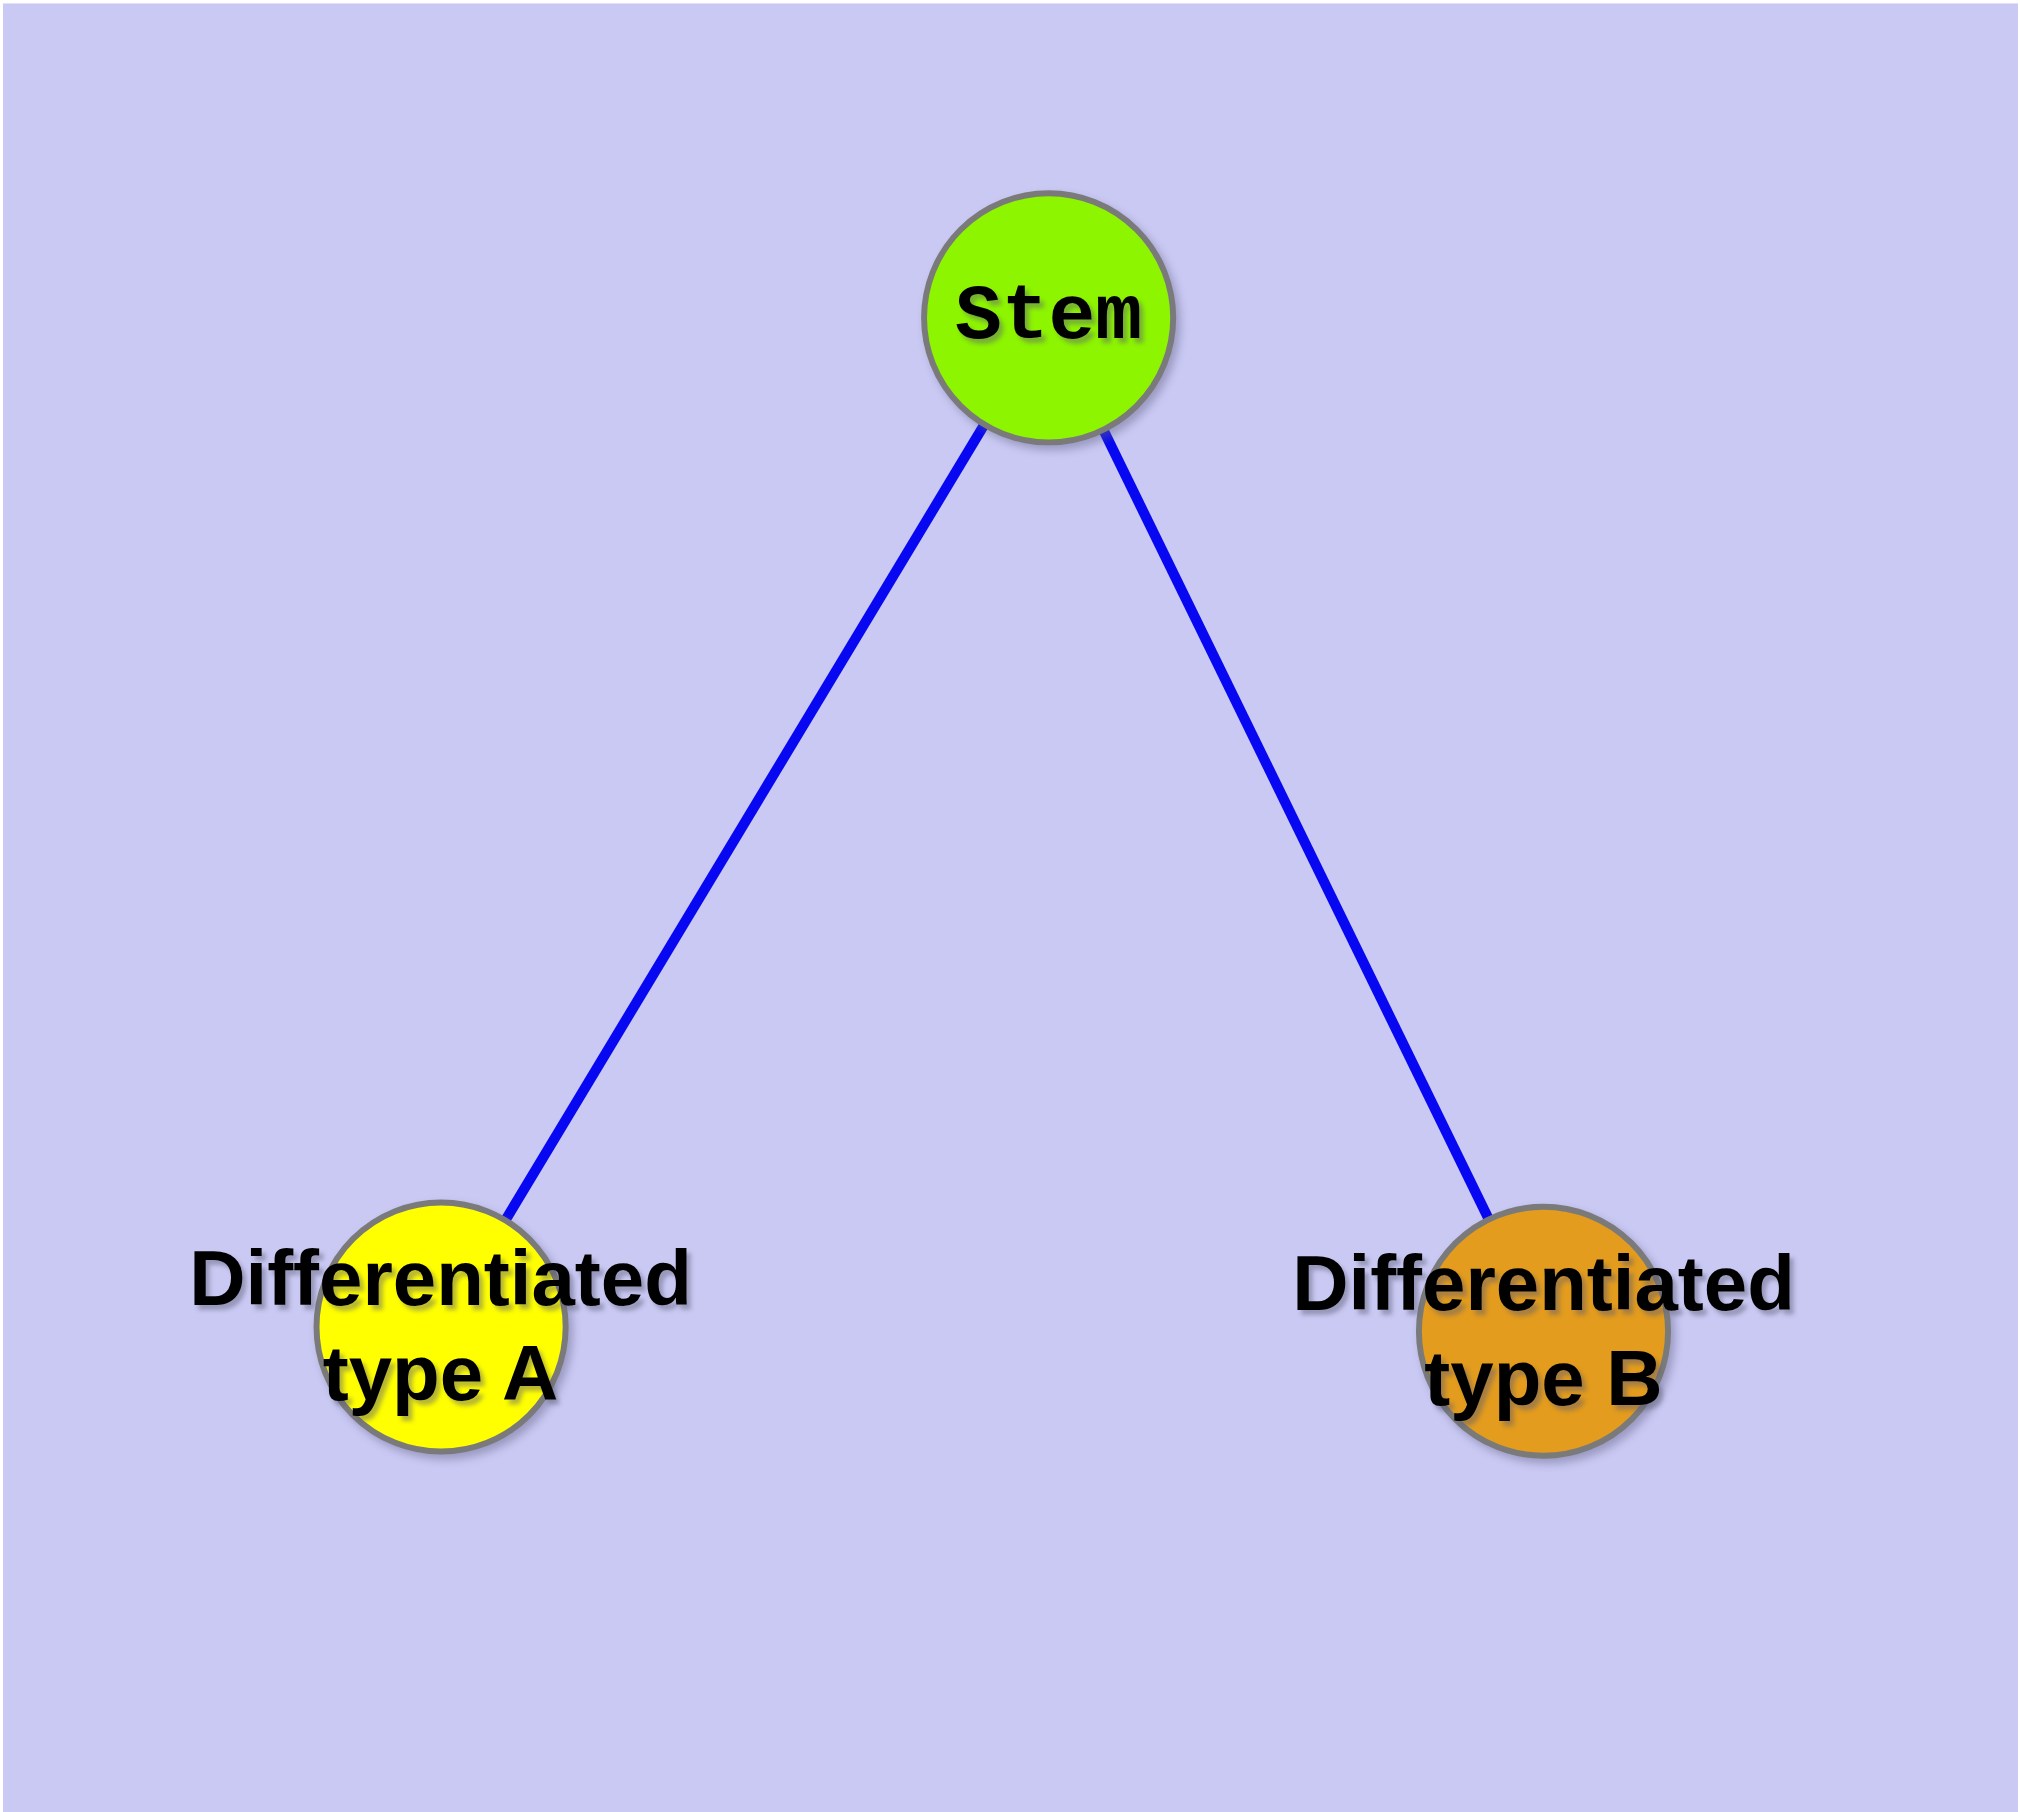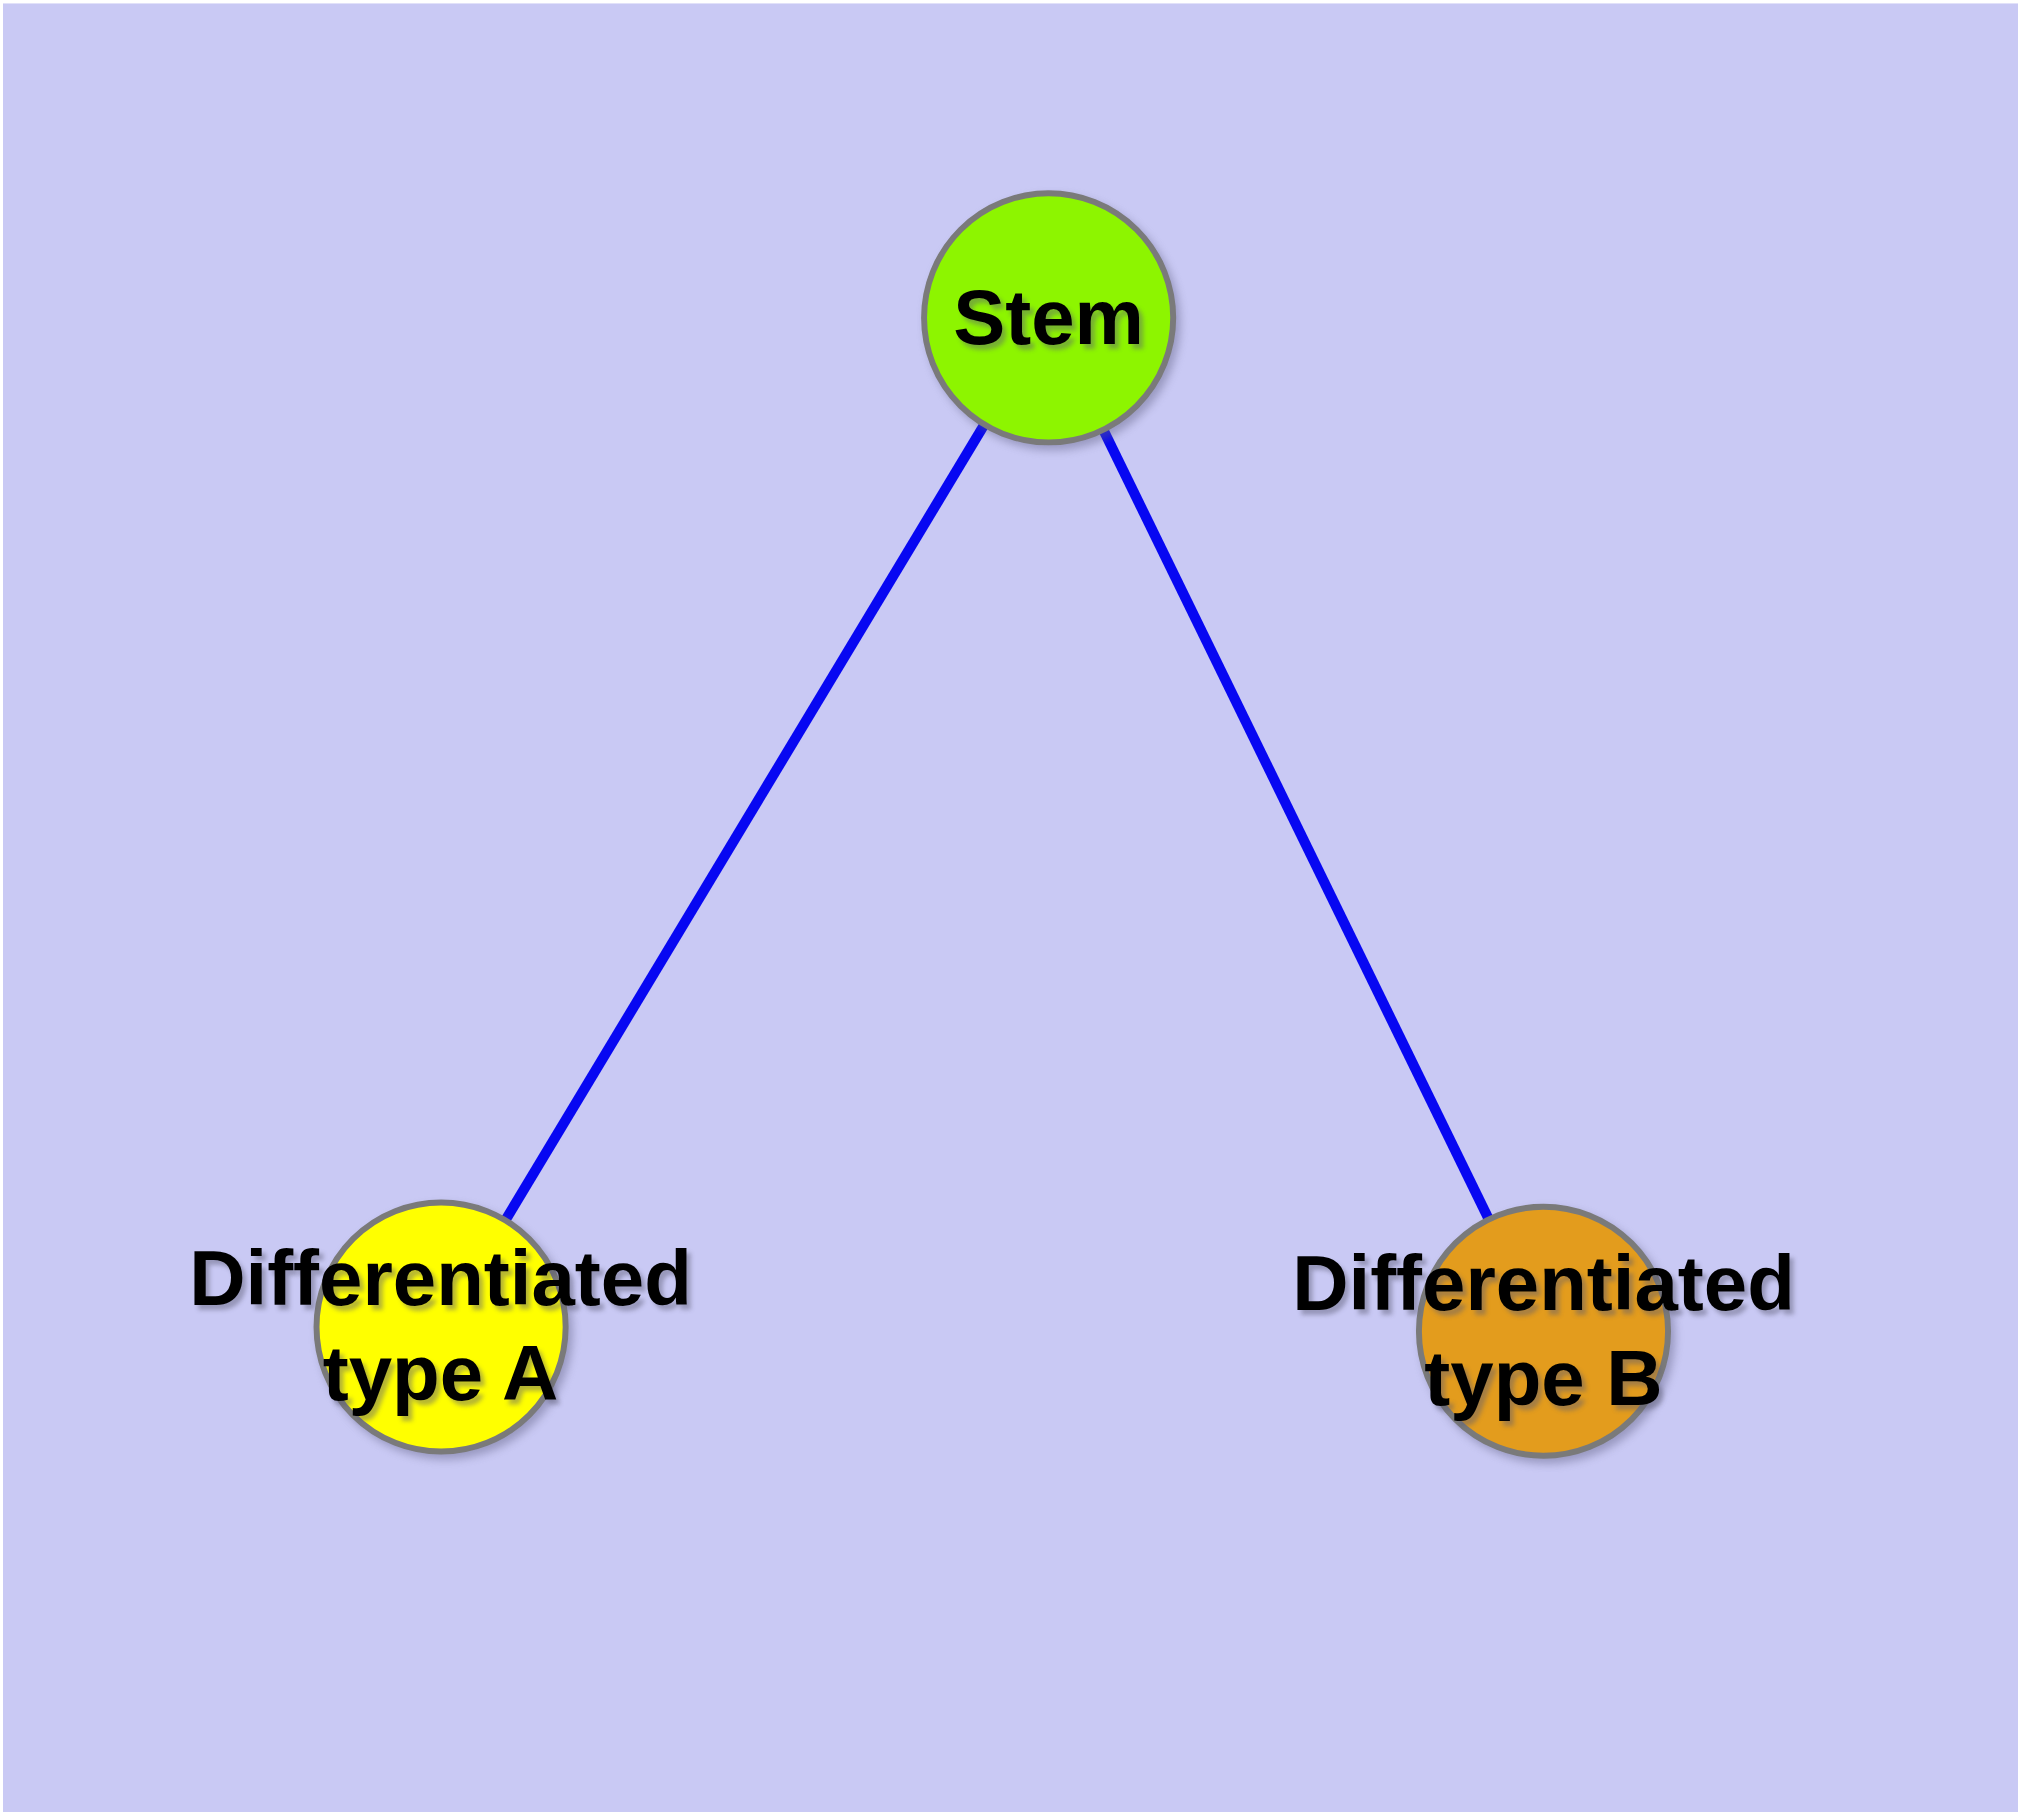--- a/index.html
+++ b/index.html
@@ -40,20 +40,21 @@
     white-space: pre-line;
     letter-spacing: 0px;
     text-shadow: 4.2px 5.1px 4.2px rgba(90, 90, 115, 0.45);
     pointer-events: none;
   }
   .label-stem {
     left: 667px;   
     top: 270px;    
     width: 763px;
     height: 95px;
+    font-family: Liberation Mono, monospace;
   }
   .label-type-a {
     left: 59px;    
     top: 1231px;   
     width: 763px;
     height: 190px;
   }
   .label-type-b {
     left: 1162px;  
     top: 1236px;   

